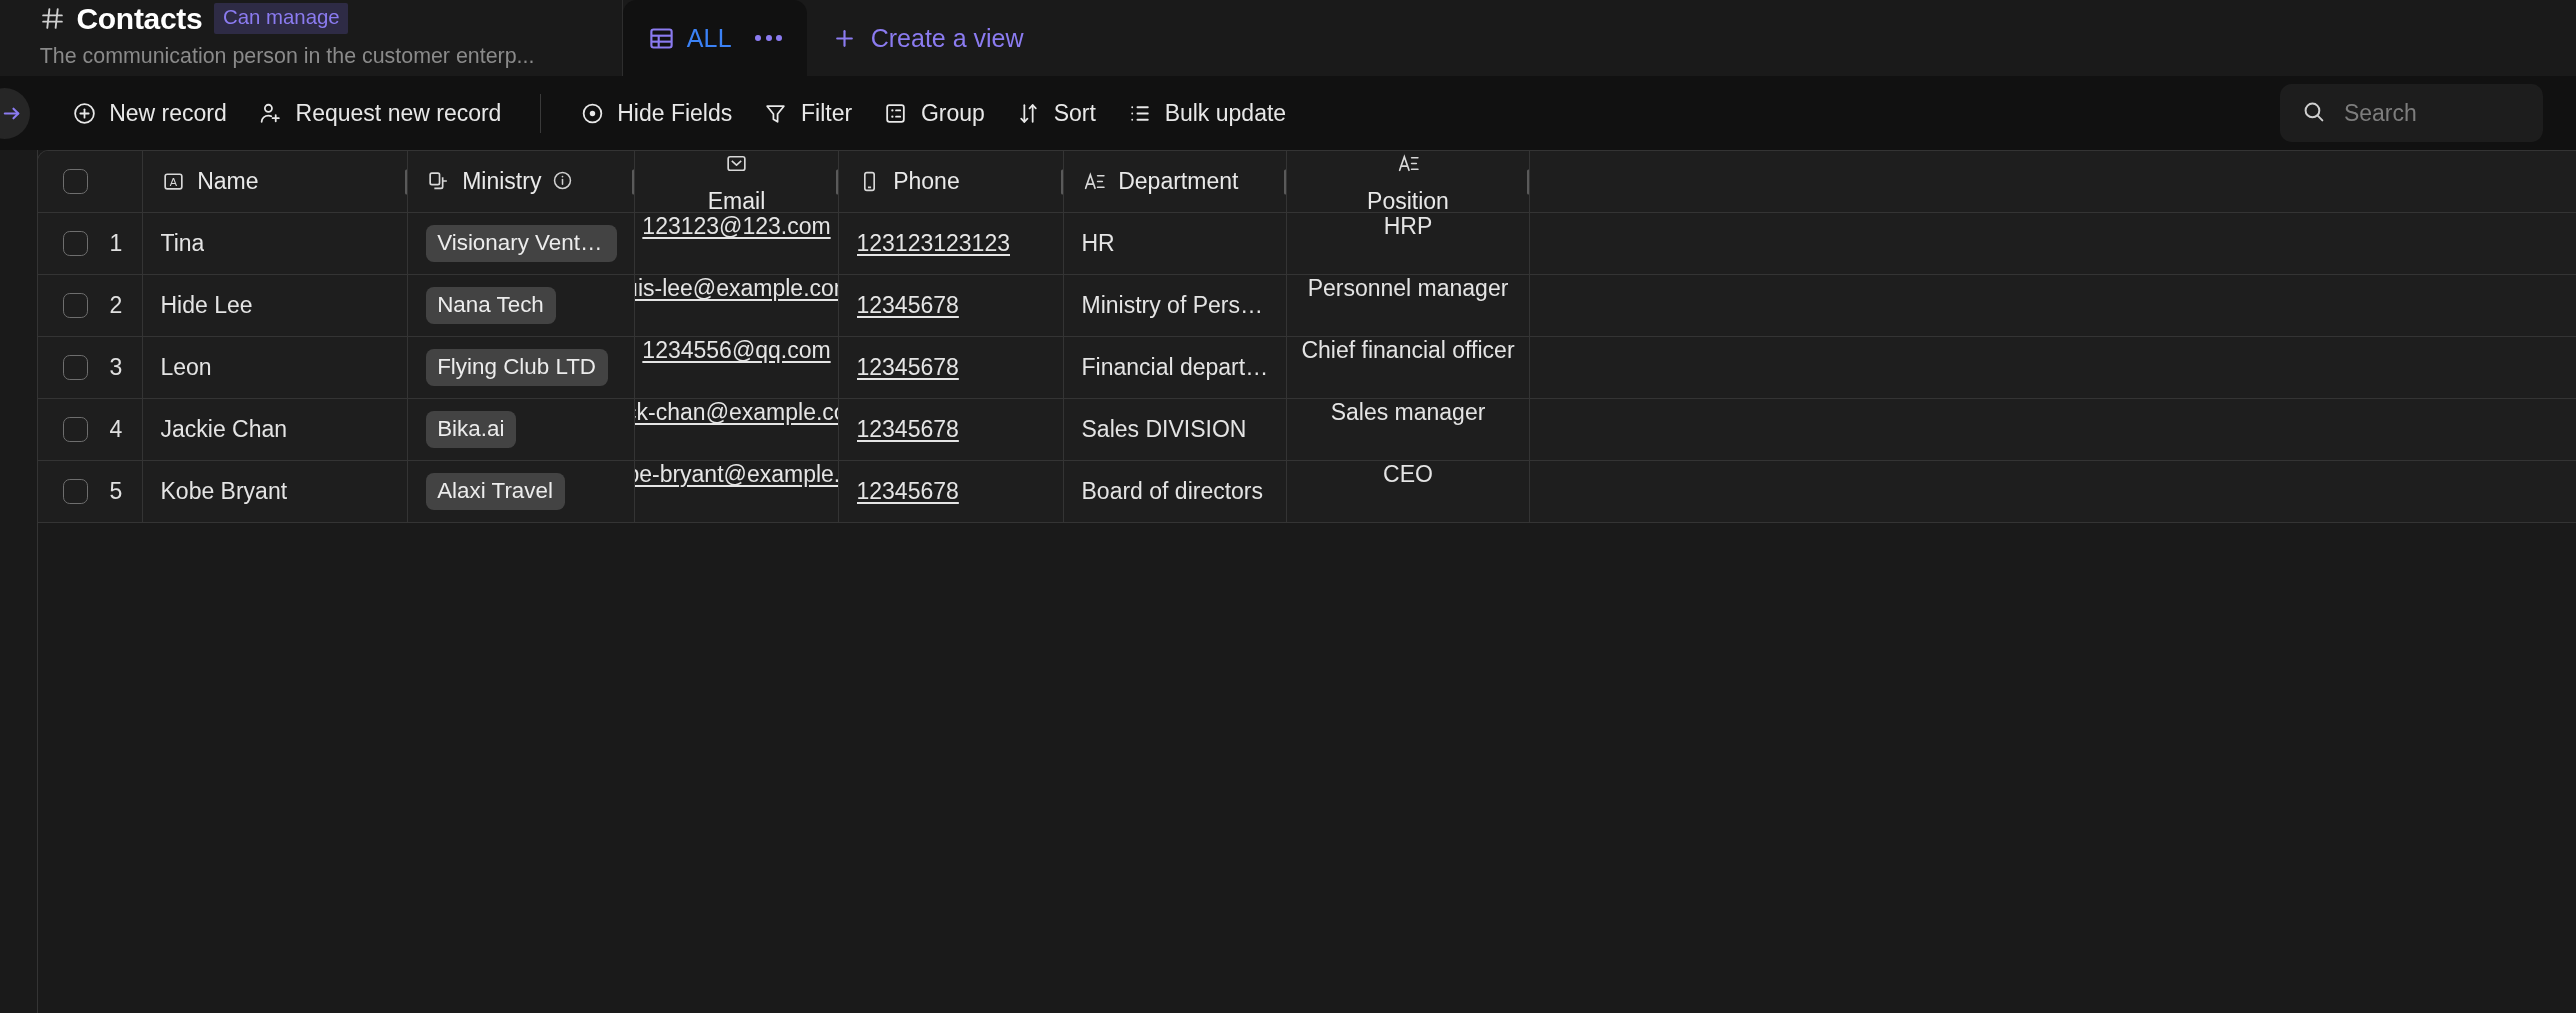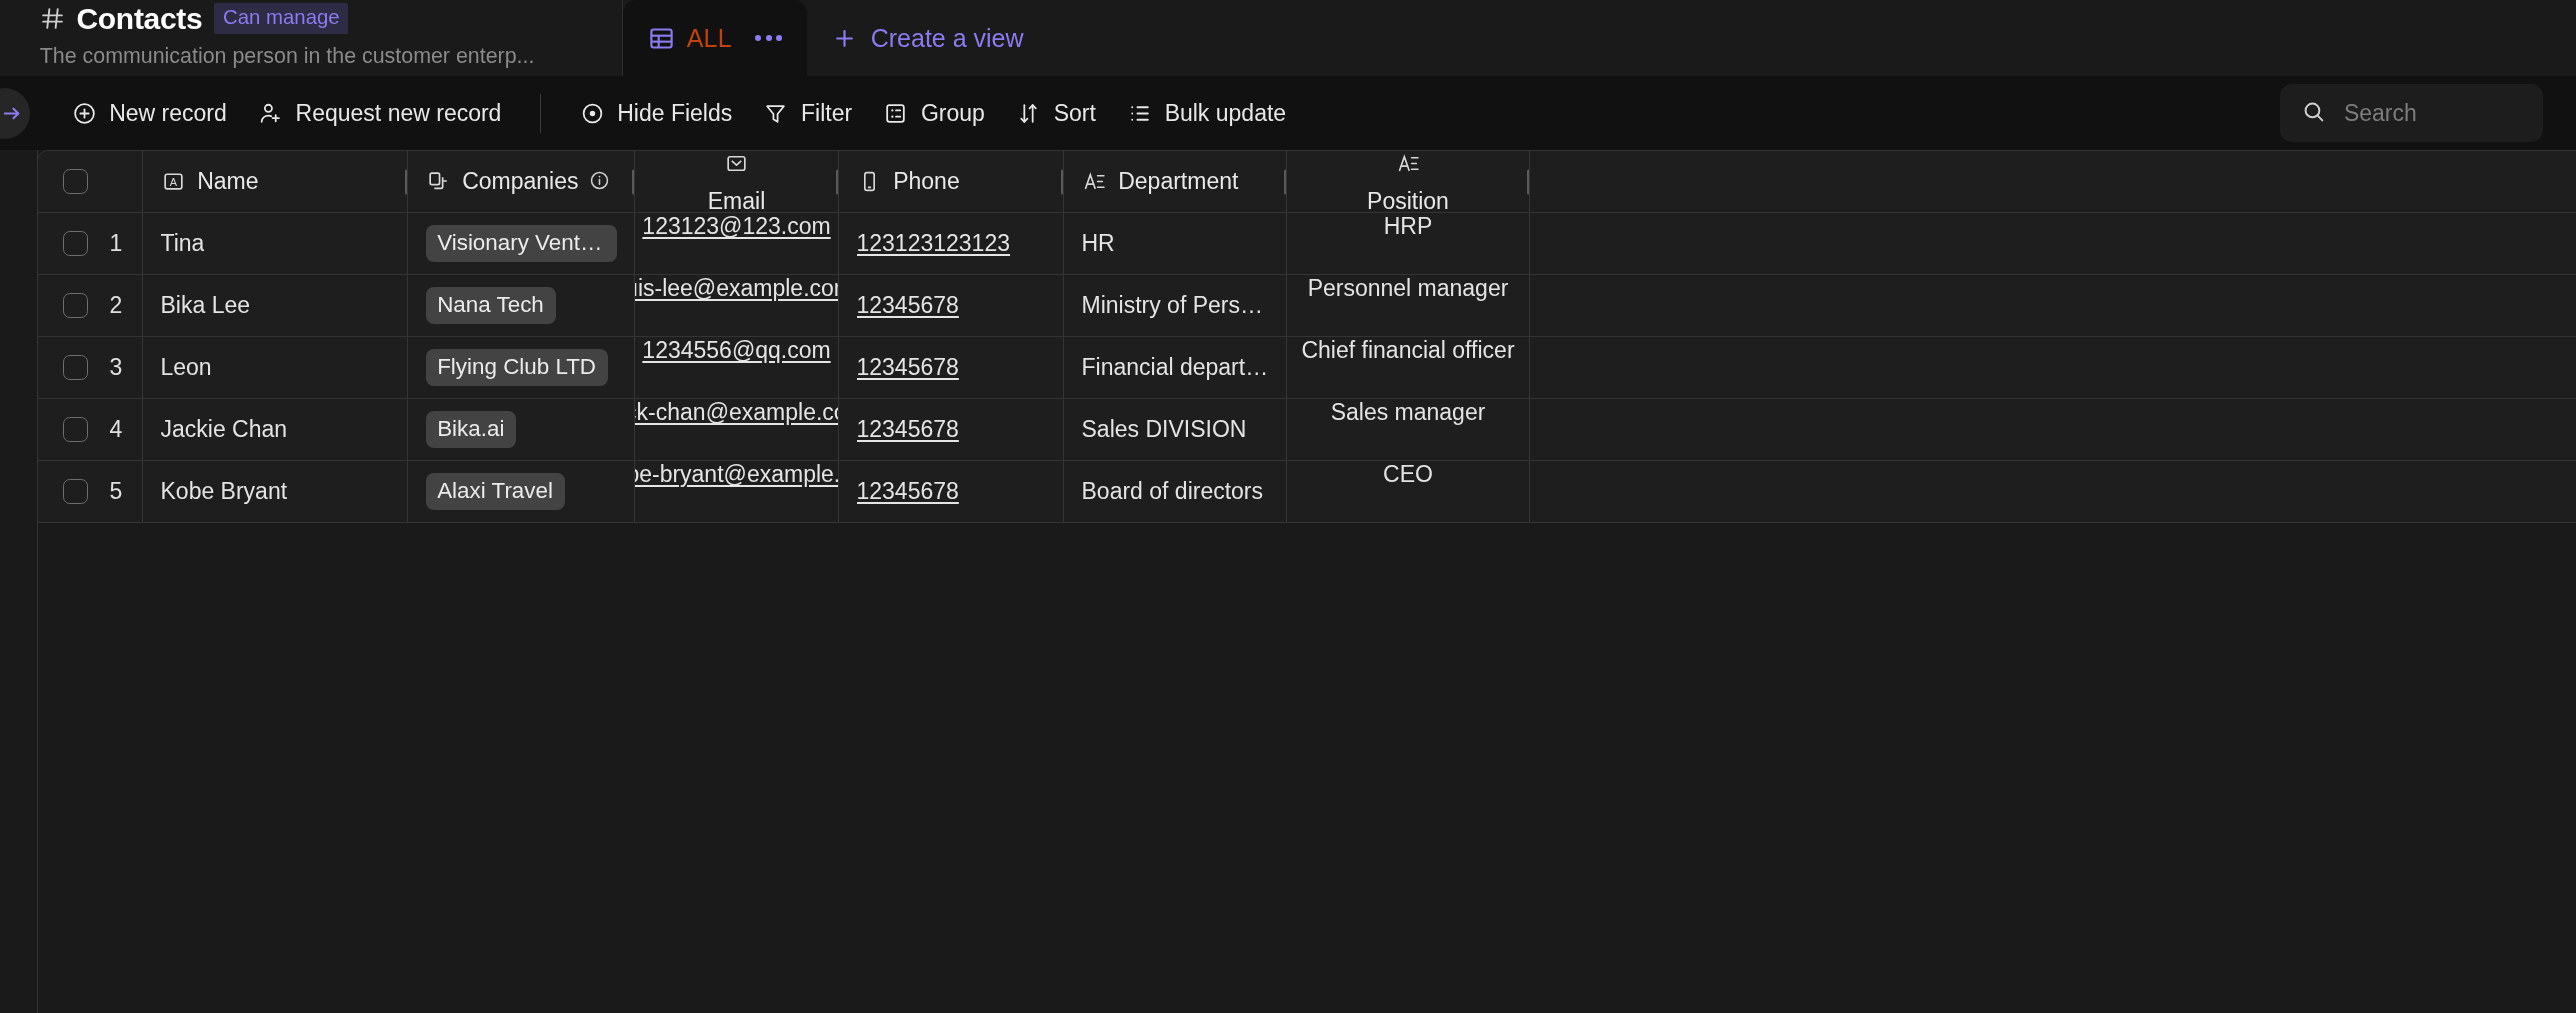--- a/index.html
+++ b/index.html
@@ -88,21 +88,21 @@
     gap: 11.7px;
     height: 76px;
     padding: 0 23px 0 25px;
     background: #111111;
     border-radius: 13.6px 13.6px 0 0;
     cursor: pointer;
   }
   .tab-icon { width: 27px; height: 27px; flex: 0 0 auto; }
   .tab-label {
     font-size: 25px;
-    color: #c2410c;
+    color: #3b82f6;
     font-weight: 500;
     letter-spacing: 0.2px;
   }
   .tab-dots {
     display: flex; align-items: center; gap: 4.9px;
     margin-left: 9.7px; padding: 5.8px 1.9px;
   }
   .tab-dots i {
     width: 5.8px; height: 5.8px; border-radius: 50%;
     background: #8b7bf0; display: block;
@@ -475,21 +475,21 @@
       </div>
 
       <div class="cell head-cell c-comp">
         <span class="hi">
           <svg width="25" height="25" viewBox="0 0 24 24" fill="none" stroke="#d8d8d8" stroke-width="1.6" stroke-linejoin="round">
             <rect x="4" y="4" width="9" height="11" rx="1.6"></rect>
             <path d="M16 8v9a1.6 1.6 0 0 1-1.6 1.6H8"></path>
             <line x1="16" y1="11.5" x2="20" y2="11.5"></line>
           </svg>
         </span>
-        <span>Companies</span>
+        <span>Ministry</span>
         <span class="hi" style="margin-left:-1.9px">
           <svg width="23" height="23" viewBox="0 0 24 24" fill="none" stroke="#d0d0d0" stroke-width="1.6" stroke-linecap="round">
             <circle cx="12" cy="12" r="8.3"></circle>
               <line x1="12" y1="11" x2="12" y2="16"></line>
             <circle cx="12" cy="7.9" r="0.9" fill="#d0d0d0" stroke="none"></circle>
           </svg>
         </span>
         <span class="col-handle"></span>
       </div>
 
@@ -571,21 +571,21 @@
             <span class="cell-text">HRP</span>
           </div>
           <div class="cell c-tail"></div>
         </div>
         <div class="row body-row">
           <div class="cell c-check">
             <span class="checkbox"></span>
             <span class="rownum">2</span>
           </div>
           <div class="cell c-name">
-            <span class="cell-text">Bika Lee</span>
+            <span class="cell-text">Hide Lee</span>
           </div>
           <div class="cell c-comp">
             <span class="tag">Nana Tech</span>
           </div>
           <div class="cell c-email">
             <span class="link-text">luis-lee@example.com</span>
           </div>
           <div class="cell c-phone">
             <span class="link-text">12345678</span>
           </div>

